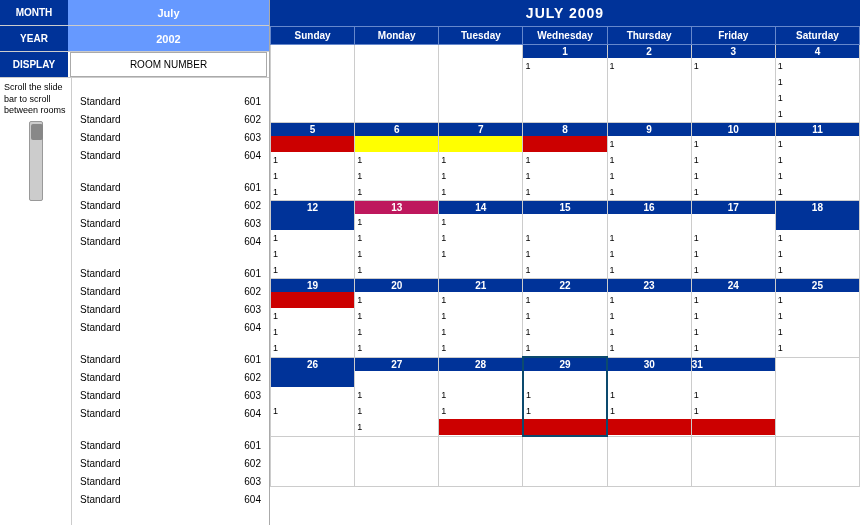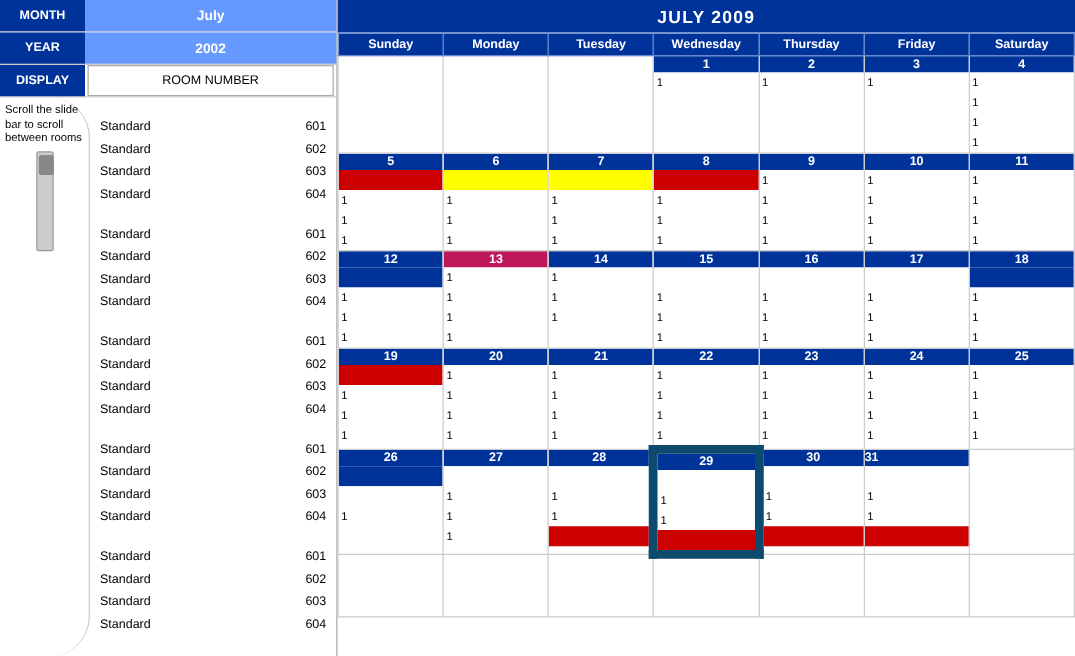--- a/index.html
+++ b/index.html
@@ -7,21 +7,21 @@
     .container { display: flex; width: 860px; height: 525px; }
 
     
     .left-panel { width: 270px; flex-shrink: 0; border-right: 1px solid #aaa; }
     .control-row { display: flex; align-items: center; height: 26px; border-bottom: 1px solid #ccc; }
     .control-label { background: #003399; color: #fff; font-weight: bold; font-size: 10px; width: 68px; height: 100%; display: flex; align-items: center; justify-content: center; }
     .control-value { background: #6699ff; color: #fff; font-weight: bold; font-size: 11px; flex: 1; height: 100%; display: flex; align-items: center; justify-content: center; }
     .control-display { background: #fff; color: #000; font-size: 10px; flex: 1; height: 100%; display: flex; align-items: center; justify-content: center; border: 1px solid #aaa; margin: 2px; }
 
     .scroll-area { display: flex; height: calc(525px - 78px); }
-    .scroll-hint { width: 72px; padding: 4px; font-size: 9px; color: #000; border-right: 1px solid #ccc; line-height: 1.3; border-radius: 32px; }
+    .scroll-hint { width: 72px; padding: 4px; font-size: 9px; color: #000; border-right: 1px solid #ccc; line-height: 1.3; }
     .scroll-hint-text { margin-bottom: 4px; }
     .scroll-bar-visual { width: 14px; height: 80px; background: #ccc; margin: 4px auto; border: 1px solid #999; position: relative; border-radius: 2px; }
     .scroll-thumb { width: 12px; height: 16px; background: #888; position: absolute; top: 2px; left: 1px; border-radius: 2px; }
 
     .room-list { flex: 1; overflow: hidden; }
     .room-item { display: flex; height: 18px; align-items: center; padding-left: 8px; }
     .room-type { flex: 1; font-size: 10px; color: #000; }
     .room-num { width: 40px; text-align: right; padding-right: 8px; font-size: 10px; color: #000; }
     .room-separator { height: 14px; }
 
@@ -434,21 +434,21 @@
           </td>
 
           <td style="border:1px solid #ccc; vertical-align:top; padding:0;">
             <div style="background:#003399;color:#fff;font-weight:bold;text-align:center;font-size:10px;padding:1px 0;">28</div>
             <div class="r-row white"></div>
             <div class="r-row white">1</div>
             <div class="r-row white">1</div>
             <div class="r-row red"></div>
           </td>
 
-          <td style="border:7px solid #0c4a6e; vertical-align:top; padding:0;">
+          <td style="border:2px solid #0c4a6e; vertical-align:top; padding:0;">
             <div style="background:#003399;color:#fff;font-weight:bold;text-align:center;font-size:10px;padding:1px 0;">29</div>
             <div class="r-row white"></div>
             <div class="r-row white">1</div>
             <div class="r-row white">1</div>
             <div class="r-row red"></div>
           </td>
 
           <td style="border:1px solid #ccc; vertical-align:top; padding:0;">
             <div style="background:#003399;color:#fff;font-weight:bold;text-align:center;font-size:10px;padding:1px 0;">30</div>
             <div class="r-row white"></div>

